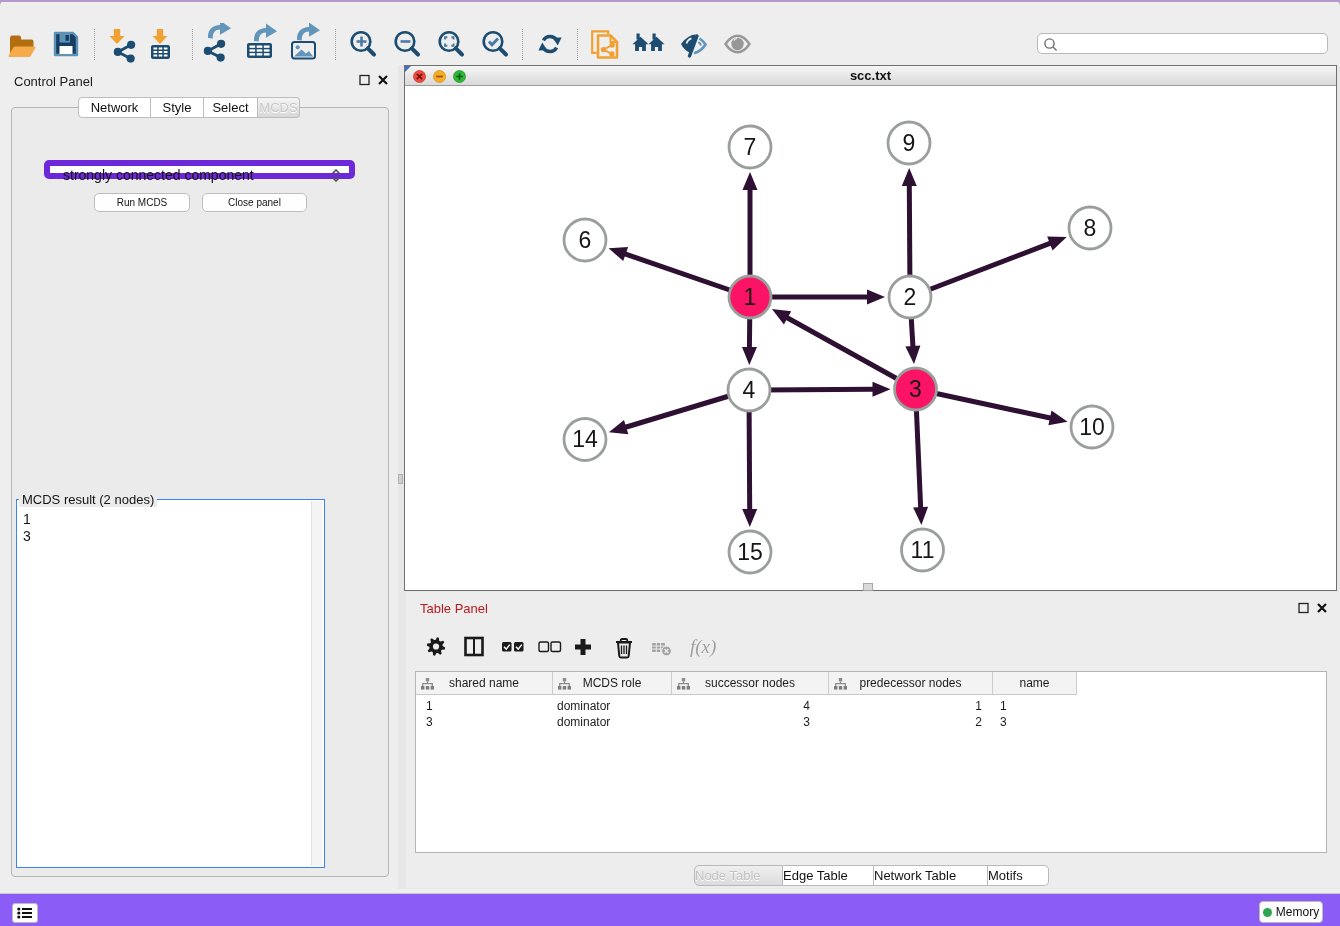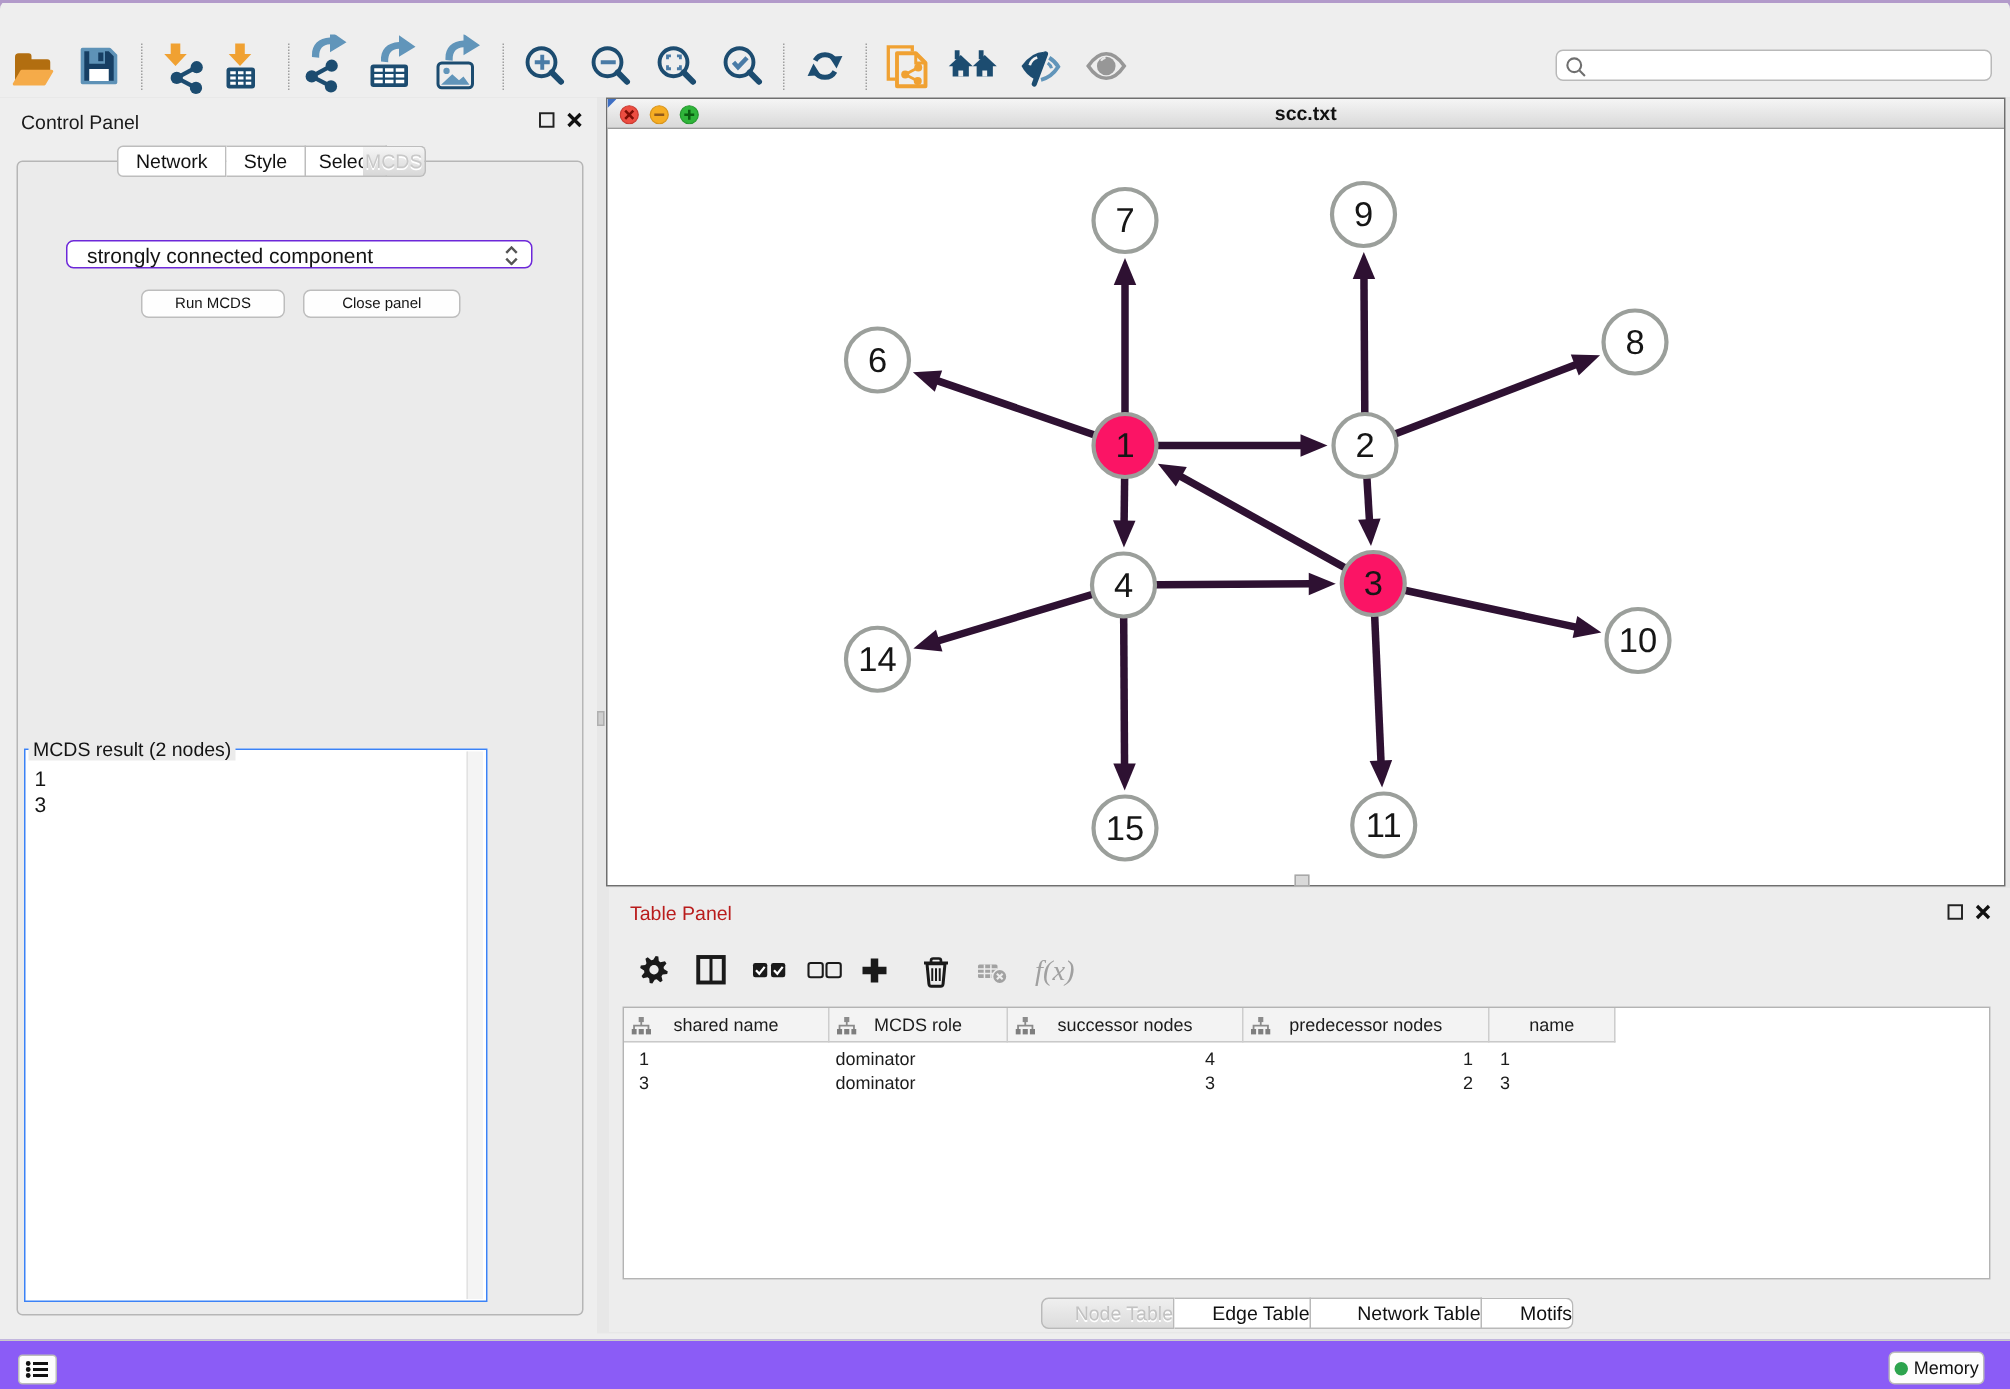--- a/index.html
+++ b/index.html
@@ -24,21 +24,21 @@
 .trow{position:absolute;font-size:12px;color:#1c1c1c;height:16px;line-height:16px}
 .statusbar{position:absolute;left:0;top:893px;width:1340px;height:35px;background:#8b5cf6;border-top:1px solid #c9c9c9}
 .membtn{position:absolute;right:17px;top:7px;width:64px;height:22px;background:#fdfdfd;border:1px solid #bcbcbc;border-radius:4px;font-size:12px;color:#111;text-align:center;line-height:20px}
 .listbtn{position:absolute;left:12px;top:9px;width:26px;height:20px;background:#fdfdfd;border:1px solid #bcbcbc;border-radius:3px}
 .tabrow{position:absolute;left:78px;top:32px;height:21px}
 .tab{position:absolute;top:0;height:21px;background:#fff;border:1px solid #bdbdbd;font-size:13px;color:#111;text-align:center;line-height:20px}
 .panelborder{position:absolute;left:11px;top:42px;width:378px;height:770px;border:1px solid #b6b6b6;border-radius:4px;background:#ebebeb}
 .btn{position:absolute;height:19px;background:#fefefe;border:1px solid #bdbdbd;border-radius:5px;font-size:10px;color:#141414;text-align:center;line-height:18px}
 .fieldset{position:absolute;left:16px;top:434px;width:309px;height:369px;border:1px solid #3b82f6;background:#fff}
 .btabs{position:absolute;top:273px;height:21px;font-size:13px}
-.btab{position:absolute;top:0;height:21px;border:1px solid #b9b9b9;background:#fff;color:#111;text-align:right;line-height:20px}
+.btab{position:absolute;top:0;height:21px;border:1px solid #b9b9b9;background:#fff;color:#111;text-align:left;line-height:20px}
 </style></head>
 <body>
 <div class="purpletop"></div>
 <div class="win">
   <div class="toolbar">
     <svg style="position:absolute;left:0;top:0;width:1340px;height:43px" viewBox="0 23 1340 43">
         <path d="M10,54 L10,38 Q10,35.5 12.5,35.5 L19,35.5 Q21,35.5 21,37.5 L21,39.5 L31.5,39.5 Q33.5,39.5 33.5,41.5 L33.5,47" fill="#b26e10"></path>
         <path d="M14.5,47.5 L34.5,47.5 L29.5,56 L9.5,56 Z" fill="#f5ab49" stroke="#f5ab49" stroke-width="2" stroke-linejoin="round"></path>
         <path d="M55,33 L73,33 L77,37 L77,55 L55,55 Z" fill="#163e63" stroke="#5e92b7" stroke-width="2.4" stroke-linejoin="round"></path>
         <rect x="59.5" y="33.5" width="10.5" height="9" fill="#5e92b7"></rect>
@@ -145,23 +145,23 @@
     <div class="cphead">Control Panel</div>
     <svg style="position:absolute;left:359px;top:9px" width="30" height="12" viewBox="0 0 30 12">
         <rect x="1" y="1.5" width="9" height="9" fill="none" stroke="#222" stroke-width="1.3"></rect>
         <path d="M20,2 l8,8 m0,-8 l-8,8" stroke="#111" stroke-width="2.2"></path>
       </svg>
     <div class="panelborder"></div>
     <div class="tabrow">
       <div class="tab" style="left:0;width:73px;border-radius:4px 0 0 4px">Network</div>
       <div class="tab" style="left:73px;width:53px;border-left:none">Style</div>
       <div class="tab" style="left:126px;width:54px;border-left:none">Select</div>
-      <div class="tab" style="left:164px;width:42px;border-left:none;border-radius:0 4px 4px 0;background:linear-gradient(#f5f5f5,#d8d8d8);color:#c8c8c8;text-shadow:0 1px 0 #fff">MCDS</div>
+      <div class="tab" style="left:180px;width:42px;border-left:none;border-radius:0 4px 4px 0;background:linear-gradient(#f5f5f5,#d8d8d8);color:#c8c8c8;text-shadow:0 1px 0 #fff">MCDS</div>
     </div>
-    <div style="position:absolute;left:44px;top:95px;width:311px;height:19px;background:#fff;border:1px solid #6d28d9;border-radius:5px;font-size:14px;color:#141414;line-height:18px;padding-left:13px">strongly connected component<svg style="position:absolute;right:8px;top:3px" width="10" height="13" viewBox="0 0 10 13">
+    <div style="position:absolute;left:44px;top:95px;width:311px;height:19px;background:#fff;border:6px solid #6d28d9;border-radius:5px;font-size:14px;color:#141414;line-height:18px;padding-left:13px">strongly connected component<svg style="position:absolute;right:8px;top:3px" width="10" height="13" viewBox="0 0 10 13">
           <path d="M1.5,4.6 L5,1 L8.5,4.6" fill="none" stroke="#555" stroke-width="1.6"></path>
           <path d="M1.5,8.4 L5,12 L8.5,8.4" fill="none" stroke="#555" stroke-width="1.6"></path>
         </svg></div>
     <div class="btn" style="left:94px;top:128px;width:96px">Run MCDS</div>
     <div class="btn" style="left:202px;top:128px;width:105px">Close panel</div>
     <div class="fieldset">
       <div style="position:absolute;left:2px;top:-8px;background:#ebebeb;padding:0 3px;font-size:13px;color:#141414">MCDS result (2 nodes)</div>
       <div style="position:absolute;left:6px;top:11px;font-size:14px;color:#141414;line-height:16.5px">1<br>3</div>
       <div style="position:absolute;right:2px;top:1px;width:11px;height:365px;background:#f4f4f4;border-left:1px solid #e2e2e2"></div>
     </div>

